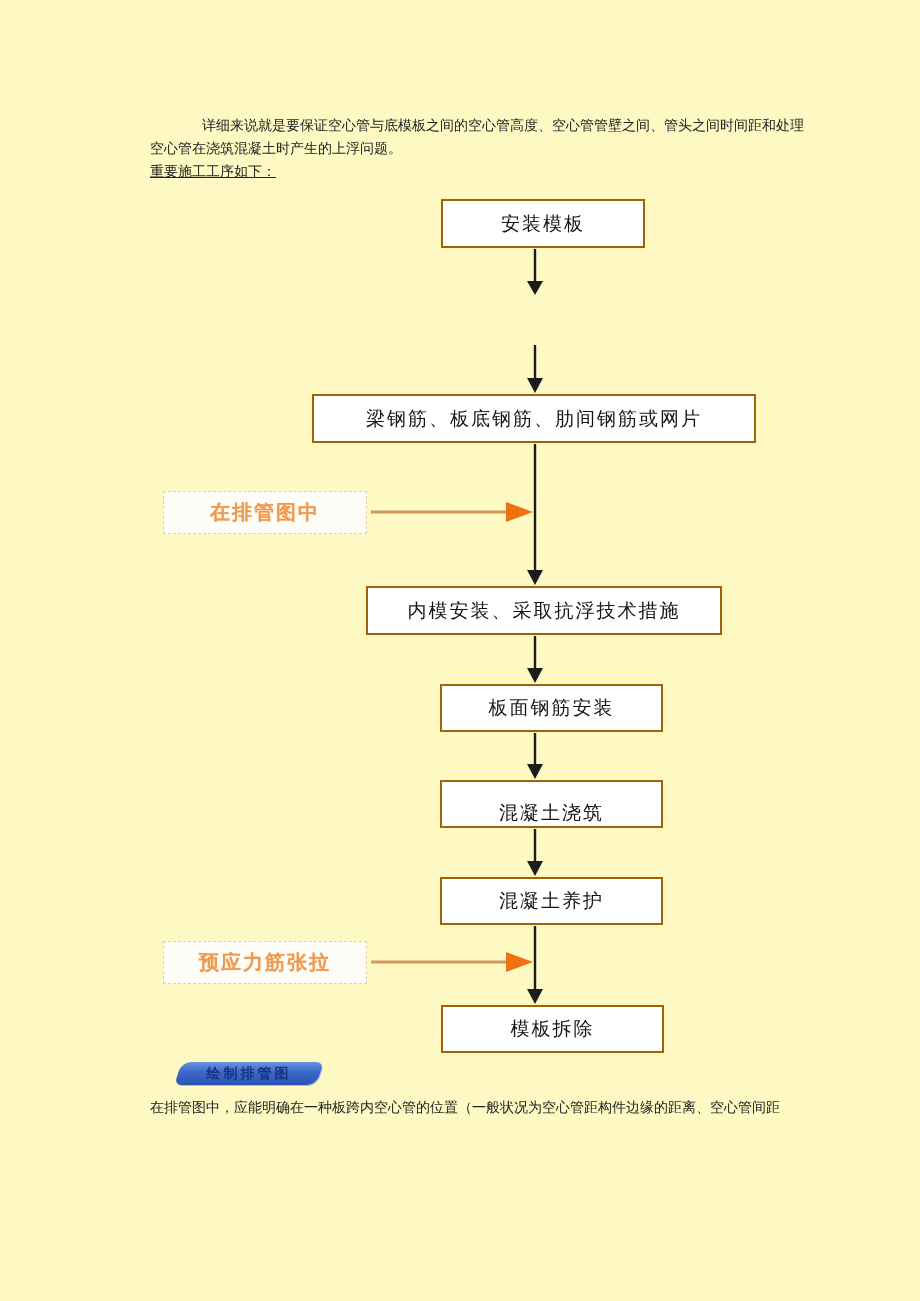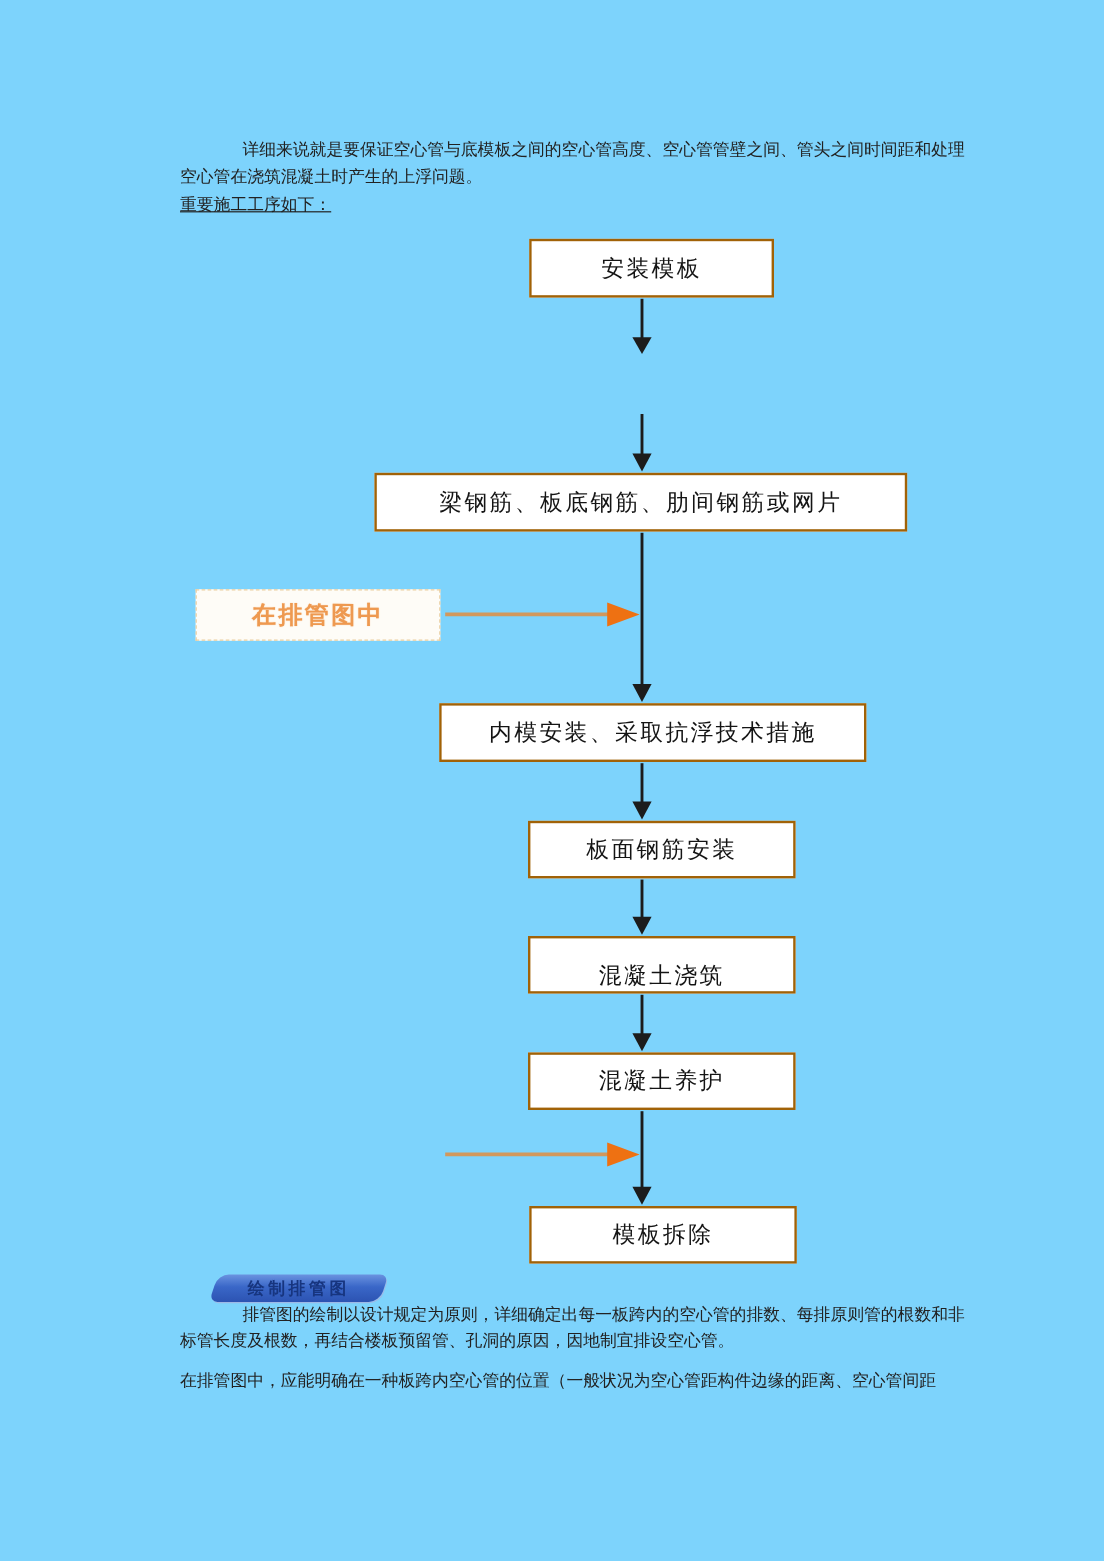--- a/index.html
+++ b/index.html
@@ -1,19 +1,19 @@
 <!DOCTYPE html>
 <html><head>
 <meta charset="utf-8">
 <style>
   html,body{margin:0;padding:0;background:#ffffff;}
   .page{
     position:relative;
     width:920px;height:1301px;
-    background:#7dd3fc;
+    background:#fef9c3;
     font-family:"Liberation Serif","DejaVu Serif",serif;
     color:#1a1a1a;
     overflow:hidden;
   }
   
   .intro-block{
     position:absolute;left:150px;top:114px;width:664px;
     font-size:14px;line-height:23px;color:#222;
   }
   .intro-block p{margin:0;}
@@ -130,24 +130,26 @@
   <div class="step-box b7">
     <span>混凝土养护</span>
   </div>
   <div class="step-box b8">
     <span>模板拆除</span>
   </div>
 
   <div class="side-box sA">
     <span>在排管图中</span>
   </div>
+  <div class="side-box sB">
+    <span>预应力筋张拉</span>
+  </div>
 
   <div class="badge">
     <span class="badge-bg"></span>
     <span class="badge-text">绘制排管图</span>
   </div>
 
   <div class="bottom-block">
-    <p class="p-indent p1">排管图的绘制以设计规定为原则，详细确定出每一板跨内的空心管的排数、每排原则管的根数和非标管长度及根数，再结合楼板预留管、孔洞的原因，因地制宜排设空心管。</p>
     <p class="p2">在排管图中，应能明确在一种板跨内空心管的位置（一般状况为空心管距构件边缘的距离、空心管间距</p>
   </div>
 
 </div>
 
 </body></html>

